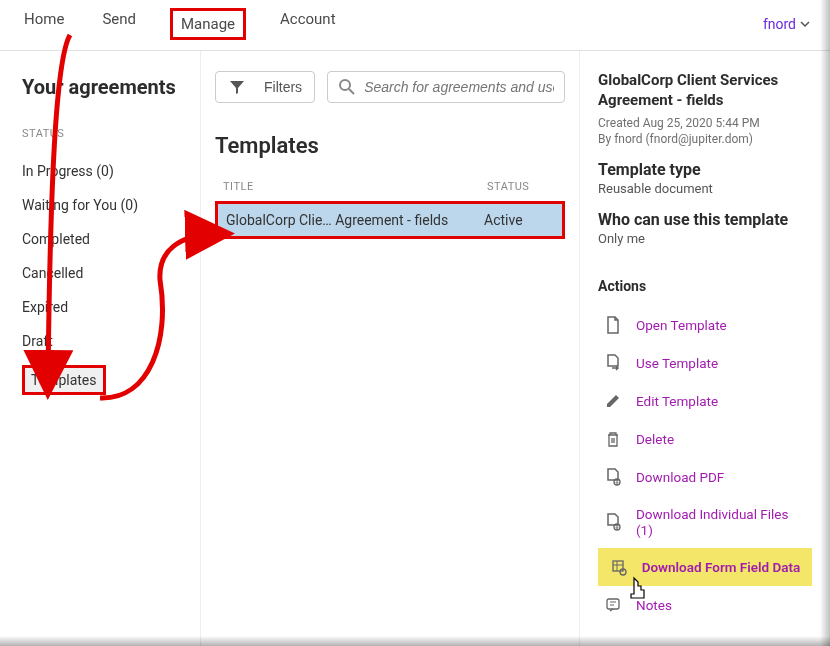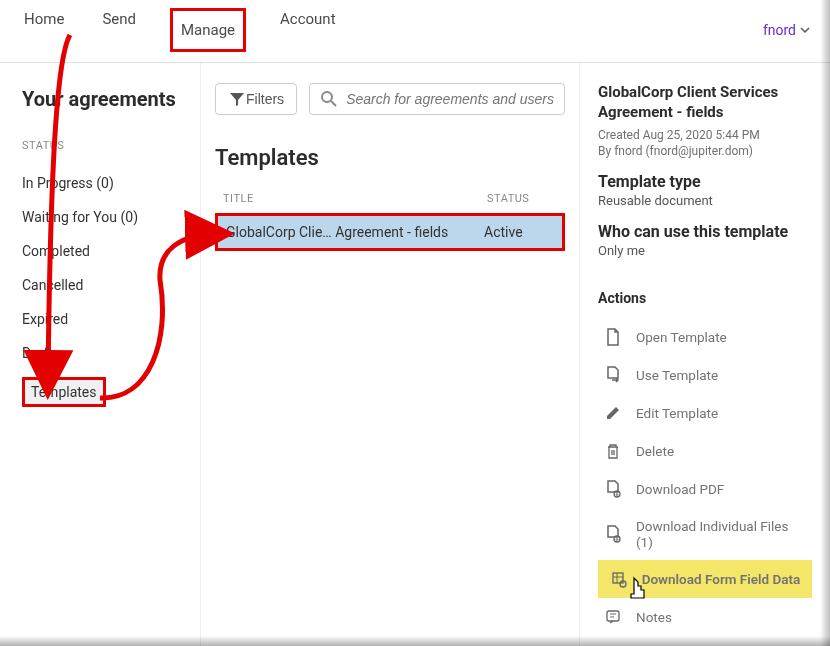--- a/index.html
+++ b/index.html
@@ -1,48 +1,48 @@
 <!DOCTYPE html>
 <html><head>
 <meta charset="utf-8">
 <style>
   * { box-sizing: border-box; margin: 0; padding: 0; }
   body { font-family: -apple-system, BlinkMacSystemFont, "Segoe UI", Roboto, Arial, sans-serif; font-size: 14px; color: #2c2c2c; background: #fff; width: 830px; height: 646px; position: relative; overflow: hidden; }
   .topnav { display: flex; justify-content: space-between; align-items: center; padding: 8px 20px 10px 20px; border-bottom: 1px solid #e0e0e0; }
   .topnav-left { display: flex; gap: 30px; }
   .nav-item { font-size: 15px; color: #4a4a4a; cursor: pointer; padding: 2px 4px; }
-  .nav-item.manage { border: 3px solid #e20000; padding: 10px 8px; }
+  .nav-item.manage { border: 3px solid #e20000; padding: 4px 8px; }
   .user { font-size: 14px; color: #6d28d9; display: inline-flex; align-items: center; gap: 4px; }
   .main { display: flex; height: calc(100% - 44px); }
   .sidebar { width: 200px; padding: 24px 12px 12px 22px; }
   .sidebar h2 { font-size: 20px; font-weight: 700; margin-bottom: 28px; }
   .status-label { font-size: 11px; color: #888; letter-spacing: 0.5px; margin-bottom: 14px; }
   .status-list { list-style: none; }
   .status-list li { font-size: 14px; color: #333; padding: 9px 0; cursor: pointer; }
   .center { flex: 1; padding: 20px 14px; border-left: 1px solid #eee; border-right: 1px solid #eee; }
   .filter-row { display: flex; gap: 12px; margin-bottom: 30px; }
-  .filters-btn { display: inline-flex; align-items: center; gap: 0; border: 1px solid #ccc; border-radius: 4px; padding: 6px 12px; font-size: 14px; color: #555; background: #fff; cursor: pointer; }
+  .filters-btn { display: inline-flex; align-items: center; gap: 18px; border: 1px solid #ccc; border-radius: 4px; padding: 6px 12px; font-size: 14px; color: #555; background: #fff; cursor: pointer; }
   .search { flex: 1; display: flex; align-items: center; gap: 8px; border: 1px solid #ccc; border-radius: 4px; padding: 6px 10px; }
   .search input { border: none; outline: none; flex: 1; font-size: 14px; color: #555; font-style: italic; }
   .center h2 { font-size: 22px; font-weight: 600; margin-bottom: 22px; }
   .thead { display: flex; font-size: 11px; color: #888; letter-spacing: 0.5px; padding: 0 8px 8px 8px; }
   .thead .title-col { flex: 1; }
   .thead .status-col { width: 70px; }
   .row { display: flex; align-items: center; background: #bcd6ec; border: 3px solid #e20000; padding: 8px 8px; }
   .row .title-col { flex: 1; font-size: 14px; color: #333; white-space: nowrap; overflow: hidden; text-overflow: ellipsis; }
   .row .status-col { width: 70px; font-size: 14px; color: #333; }
   .rpanel { width: 250px; padding: 20px 18px; font-size: 13px; }
   .rpanel h3 { font-size: 15px; font-weight: 700; margin-bottom: 6px; line-height: 1.3; }
   .meta { font-size: 12px; color: #707070; margin-bottom: 2px; }
   .section { margin-top: 14px; }
   .section .label { font-size: 16px; font-weight: 700; margin-bottom: 2px; }
   .section .value { font-size: 13px; color: #555; }
   .actions-h { font-size: 14px; font-weight: 700; margin-top: 32px; margin-bottom: 12px; }
   .action-list { list-style: none; }
-  .action-list li { display: flex; align-items: center; gap: 14px; padding: 10px 6px; cursor: pointer; font-size: 13.5px; color: #737373; }
+  .action-list li { display: flex; align-items: center; gap: 14px; padding: 10px 6px; cursor: pointer; font-size: 13.5px; color: #a21caf; }
   .action-list li.highlight { background: #f3e668; font-weight: 600; justify-content: center; }
   .icon { width: 18px; height: 18px; display: inline-flex; align-items: center; justify-content: center; color: #666; flex-shrink: 0; }
   svg { width: 100%; height: 100%; }
   .arrow-overlay { position: absolute; top: 0; left: 0; pointer-events: none; }
   .cursor { position: absolute; left: 626px; top: 576px; pointer-events: none; }
   .shadow-r { position: absolute; right: 0; top: 0; bottom: 0; width: 10px; background: linear-gradient(to right, rgba(0,0,0,0), rgba(0,0,0,0.25)); pointer-events:none;}
   .shadow-b { position: absolute; left: 0; right: 0; bottom: 0; height: 10px; background: linear-gradient(to bottom, rgba(0,0,0,0), rgba(0,0,0,0.3)); pointer-events:none;}
 </style>
 </head>
 <body>

